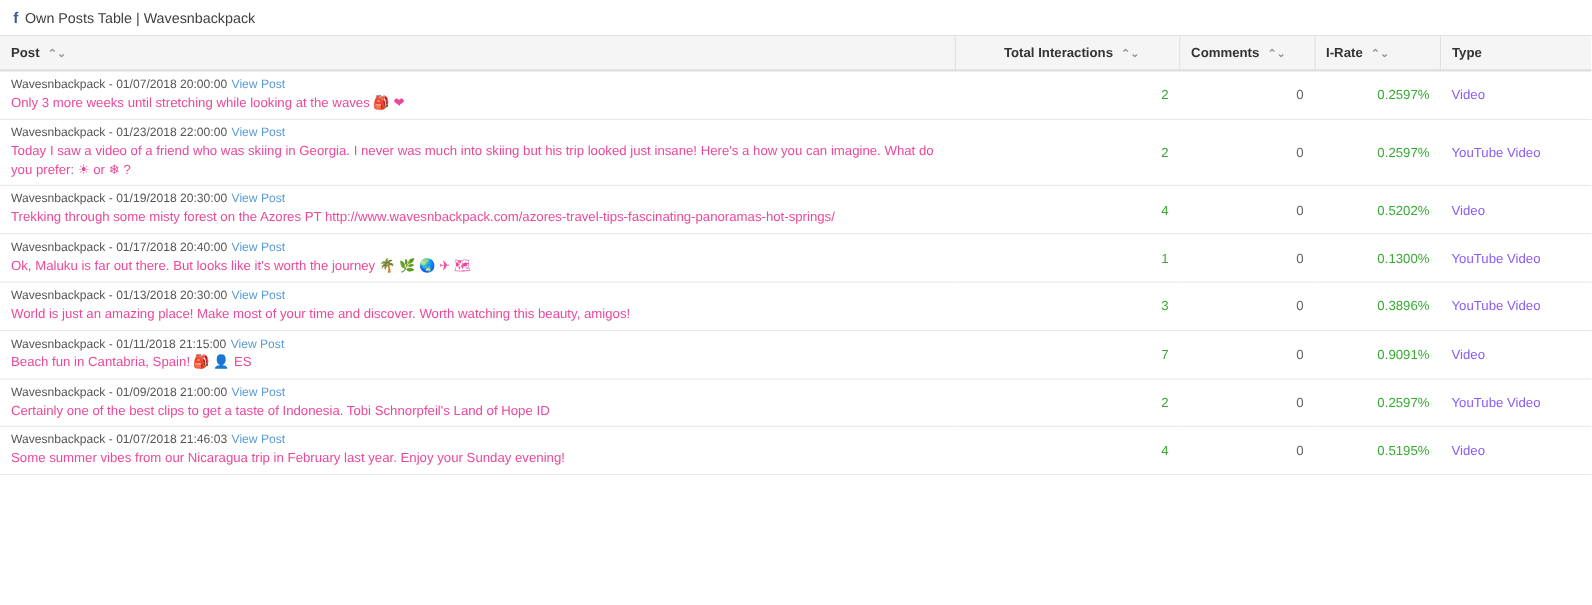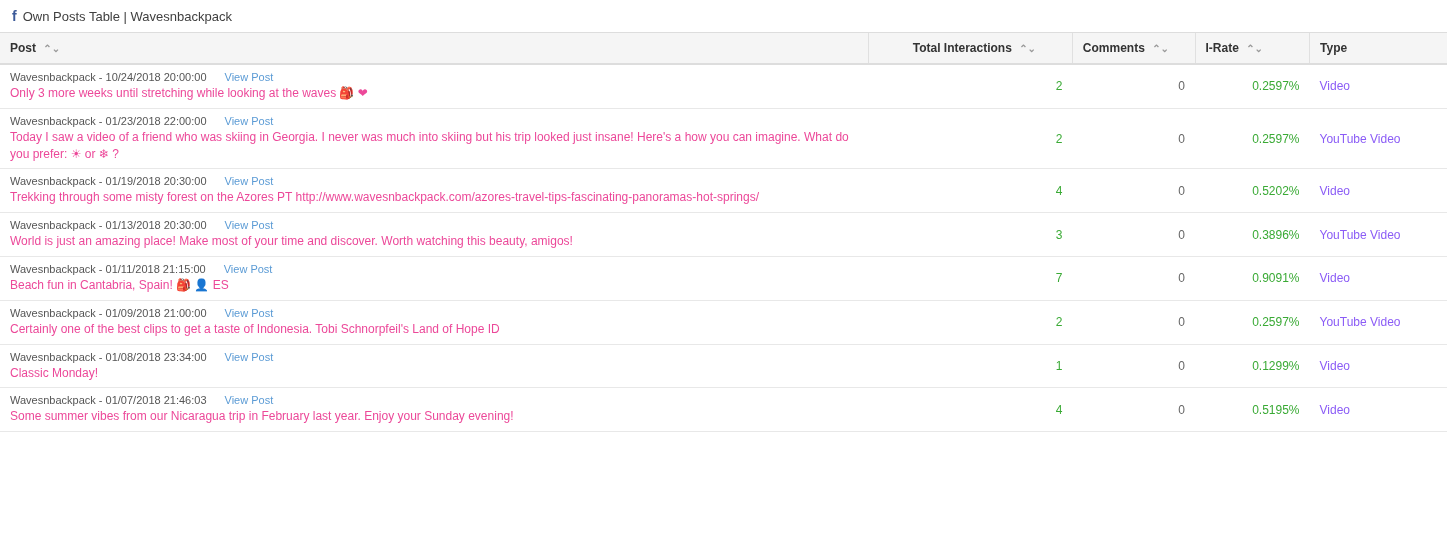--- a/index.html
+++ b/index.html
@@ -64,21 +64,21 @@
       padding: 6px 10px;
       max-width: 850px;
     }
     .post-header {
       font-size: 11px;
       color: #555;
       margin-bottom: 2px;
     }
     .post-header .view-post-link {
       color: #5b9bd5;
-      margin-left: 18px;
+      margin-left: 4px;
       cursor: pointer;
       text-decoration: none;
     }
     .post-text {
       font-size: 12px;
       color: #ec4899;
       line-height: 1.4;
     }
     .number-cell {
       padding: 6px 10px;
@@ -141,21 +141,21 @@
           <span class="sort-icon">⌃⌄</span>
         </th>
         <th class="th-type">
           <span>Type</span>
         </th>
       </tr>
     </thead>
     <tbody id="table-body">
     <tr>
           <td class="post-cell">
-            <div class="post-header"><span>Wavesnbackpack - 10/24/2018 20:00:00</span><a class="view-post-link" href="#">View Post</a></div>
+            <div class="post-header"><span>Wavesnbackpack - 01/07/2018 20:00:00</span><a class="view-post-link" href="#">View Post</a></div>
             <div class="post-text">Only 3 more weeks until stretching while looking at the waves 🎒 ❤</div>
           </td>
           <td class="number-cell">2</td>
           <td class="number-cell zero-cell">0</td>
           <td class="irate-cell">0.2597%</td>
           <td class="type-cell">Video</td>
         </tr>
         <tr>
           <td class="post-cell">
             <div class="post-header"><span>Wavesnbackpack - 01/23/2018 22:00:00</span><a class="view-post-link" href="#">View Post</a></div>
@@ -171,20 +171,30 @@
             <div class="post-header"><span>Wavesnbackpack - 01/19/2018 20:30:00</span><a class="view-post-link" href="#">View Post</a></div>
             <div class="post-text">Trekking through some misty forest on the Azores PT http://www.wavesnbackpack.com/azores-travel-tips-fascinating-panoramas-hot-springs/</div>
           </td>
           <td class="number-cell">4</td>
           <td class="number-cell zero-cell">0</td>
           <td class="irate-cell">0.5202%</td>
           <td class="type-cell">Video</td>
         </tr>
         <tr>
           <td class="post-cell">
+            <div class="post-header"><span>Wavesnbackpack - 01/17/2018 20:40:00</span><a class="view-post-link" href="#">View Post</a></div>
+            <div class="post-text">Ok, Maluku is far out there. But looks like it's worth the journey 🌴 🌿 🌏 ✈ 🗺</div>
+          </td>
+          <td class="number-cell">1</td>
+          <td class="number-cell zero-cell">0</td>
+          <td class="irate-cell">0.1300%</td>
+          <td class="type-cell">YouTube Video</td>
+        </tr>
+        <tr>
+          <td class="post-cell">
             <div class="post-header"><span>Wavesnbackpack - 01/13/2018 20:30:00</span><a class="view-post-link" href="#">View Post</a></div>
             <div class="post-text">World is just an amazing place! Make most of your time and discover. Worth watching this beauty, amigos!</div>
           </td>
           <td class="number-cell">3</td>
           <td class="number-cell zero-cell">0</td>
           <td class="irate-cell">0.3896%</td>
           <td class="type-cell">YouTube Video</td>
         </tr>
         <tr>
           <td class="post-cell">
@@ -198,30 +208,20 @@
         </tr>
         <tr>
           <td class="post-cell">
             <div class="post-header"><span>Wavesnbackpack - 01/09/2018 21:00:00</span><a class="view-post-link" href="#">View Post</a></div>
             <div class="post-text">Certainly one of the best clips to get a taste of Indonesia. Tobi Schnorpfeil's Land of Hope ID</div>
           </td>
           <td class="number-cell">2</td>
           <td class="number-cell zero-cell">0</td>
           <td class="irate-cell">0.2597%</td>
           <td class="type-cell">YouTube Video</td>
-        </tr>
-        <tr>
-          <td class="post-cell">
-            <div class="post-header"><span>Wavesnbackpack - 01/08/2018 23:34:00</span><a class="view-post-link" href="#">View Post</a></div>
-            <div class="post-text">Classic Monday!</div>
-          </td>
-          <td class="number-cell">1</td>
-          <td class="number-cell zero-cell">0</td>
-          <td class="irate-cell">0.1299%</td>
-          <td class="type-cell">Video</td>
         </tr>
         <tr>
           <td class="post-cell">
             <div class="post-header"><span>Wavesnbackpack - 01/07/2018 21:46:03</span><a class="view-post-link" href="#">View Post</a></div>
             <div class="post-text">Some summer vibes from our Nicaragua trip in February last year. Enjoy your Sunday evening!</div>
           </td>
           <td class="number-cell">4</td>
           <td class="number-cell zero-cell">0</td>
           <td class="irate-cell">0.5195%</td>
           <td class="type-cell">Video</td>

